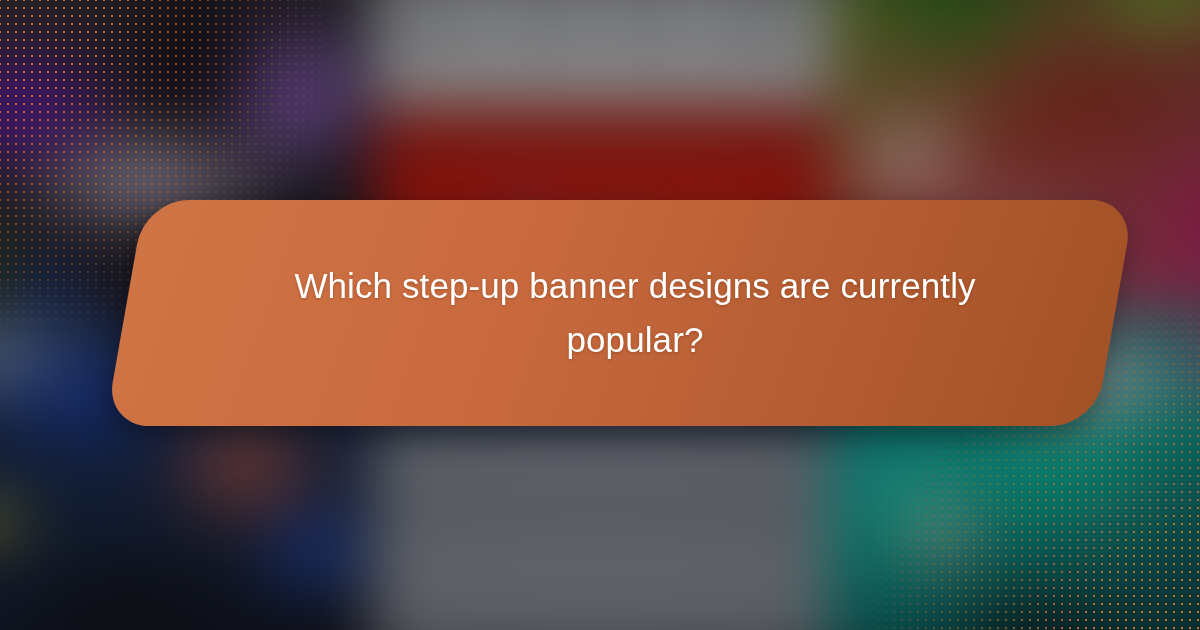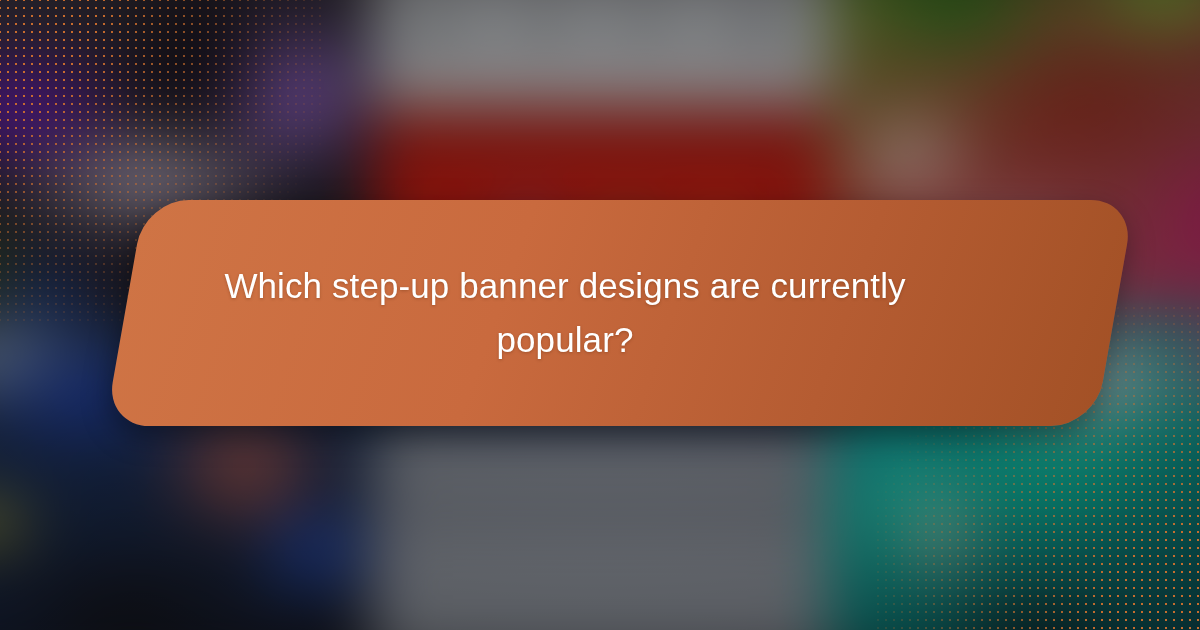--- a/index.html
+++ b/index.html
@@ -153,21 +153,21 @@
     transform: skewX(-10deg);
     transform-origin: bottom left;
     background: linear-gradient(100deg, #cf7445 0%, #c96a3e 38%, #b55c32 72%, #a35126 100%);
     box-shadow: 0 10px 28px rgba(0,0,0,0.38);
   }
   .card-text {
     position: absolute;
     inset: 0;
     display: flex;
     align-items: center;
-    justify-content: flex-start;
+    justify-content: flex-end;
     padding: 0 80px;
     box-sizing: border-box;
   }
   .q-text {
     color: #ffffff;
     font-size: 35px;
     line-height: 1.55;
     font-weight: 400;
     text-align: center;
     letter-spacing: 0.1px;

